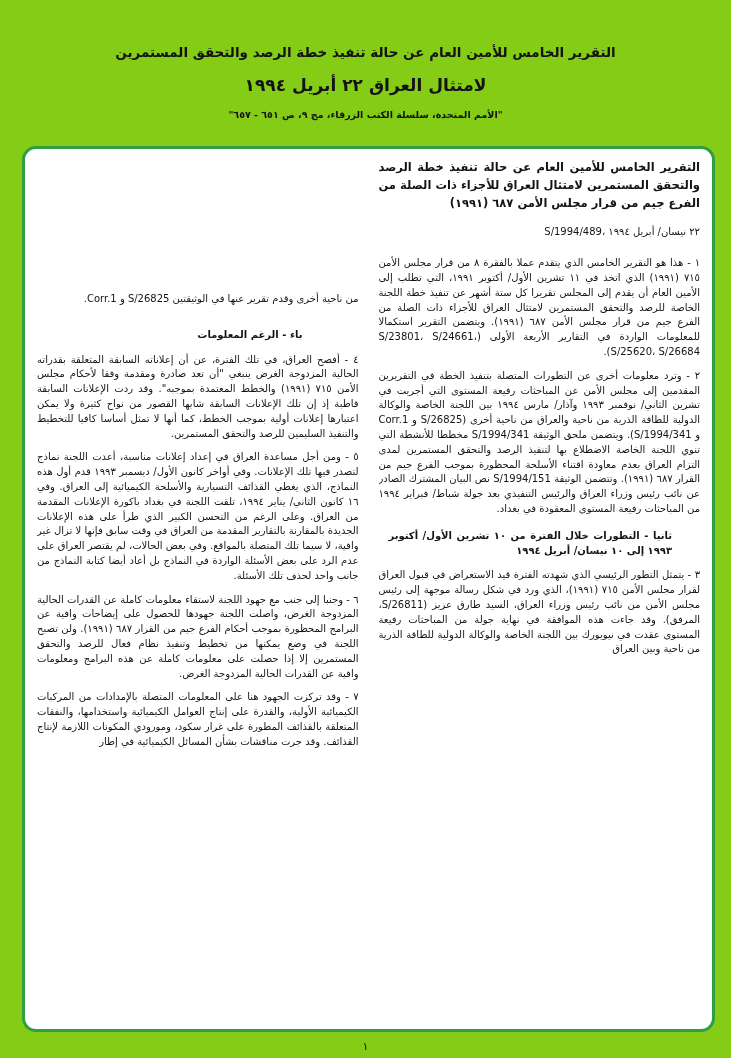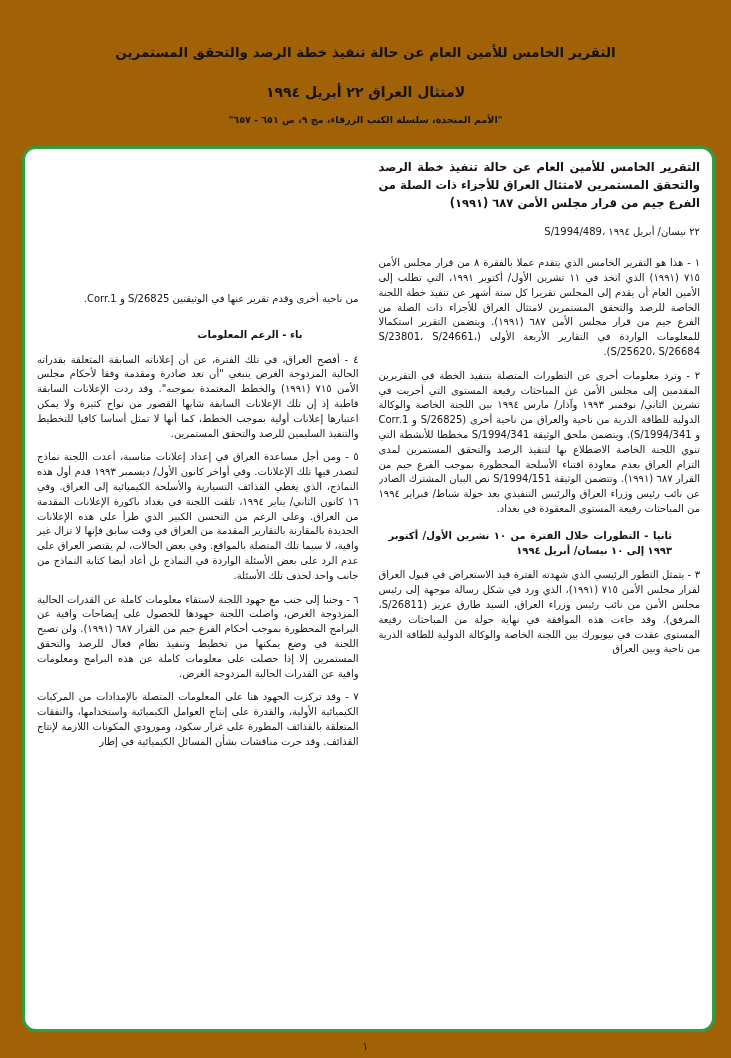--- a/index.html
+++ b/index.html
@@ -2,35 +2,35 @@
 <html lang="ar"><head>
 <meta charset="utf-8">
 <style>
   * { margin: 0; padding: 0; box-sizing: border-box; }
   html, body { background: #ffffff; }
   .page {
     position: relative;
     width: 731px;
     height: 1058px;
     margin: 0 auto;
-    background: #a16207;
+    background: #84cc16;
     font-family: "DejaVu Sans", sans-serif;
     color: #141414;
     overflow: hidden;
   }
   .page-header {
     position: absolute;
     top: 44px;
     left: 0;
     right: 0;
     text-align: center;
     direction: rtl;
   }
   .header-line1 { font-size: 13.5px; font-weight: bold; }
-  .header-line2 { font-size: 14px; font-weight: bold; margin-top: 24px; }
+  .header-line2 { font-size: 17px; font-weight: bold; margin-top: 15px; }
   .header-source { font-size: 9.5px; font-weight: bold; margin-top: 14px; }
 
   .green-box {
     position: absolute;
     top: 146px;
     left: 22px;
     right: 16px;
     bottom: 26px;
     border: 3px solid #2f9e44;
     border-radius: 14px;

